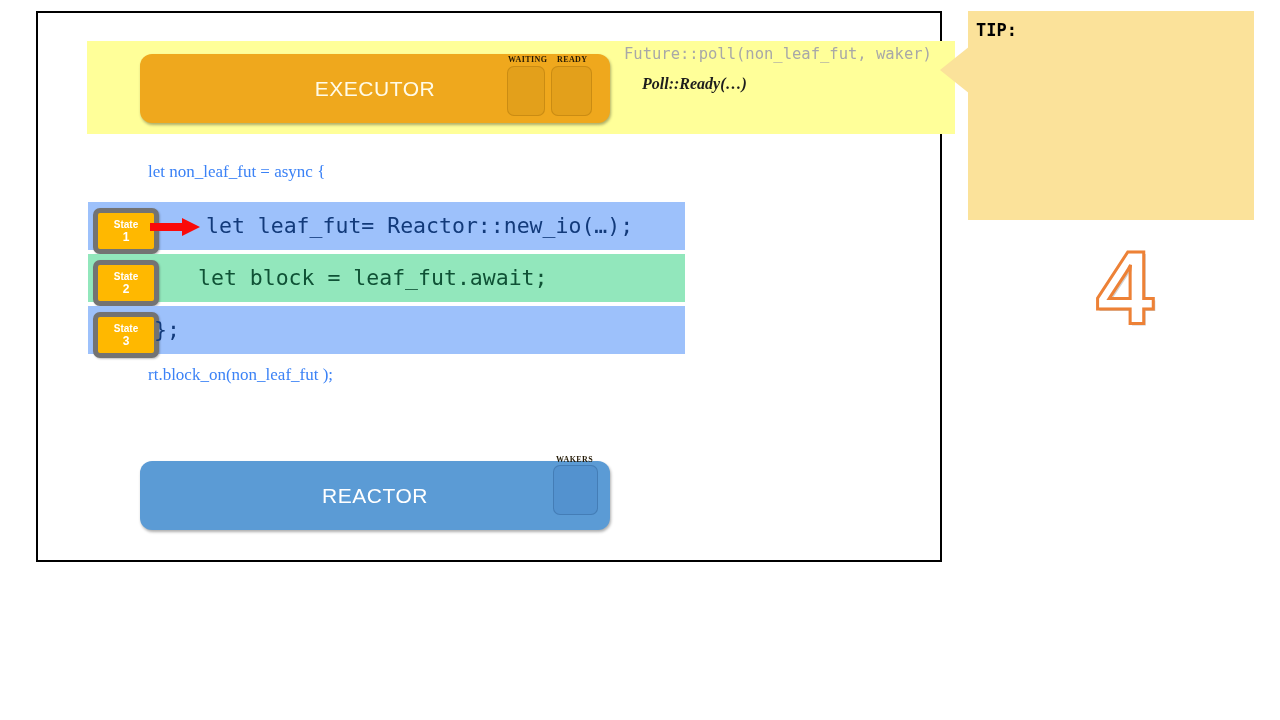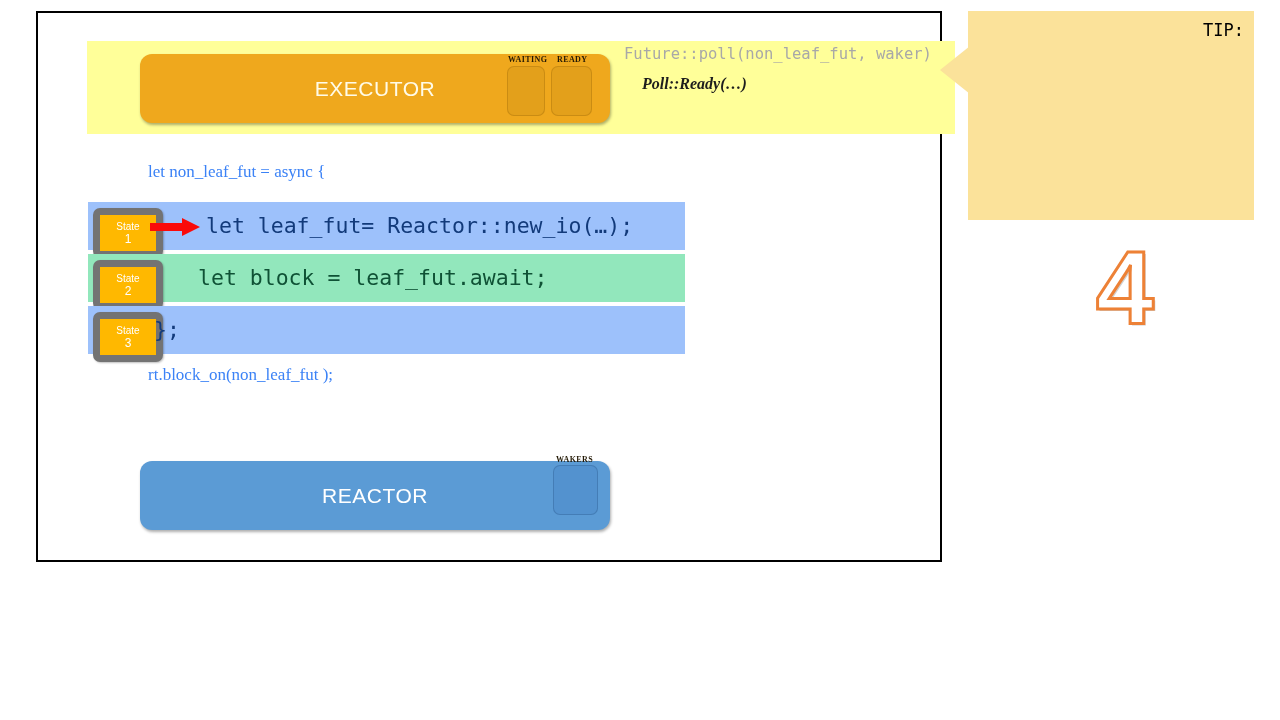--- a/index.html
+++ b/index.html
@@ -159,27 +159,28 @@
   .band-3 .band-code { left: 58px; }
 
   
   .state-badge {
     position: absolute;
     left: 5px;
     top: 6px;
     width: 56px;
     height: 36px;
     background: #ffb800;
-    border: 7px solid #737373;
+    border: 5px solid #737373;
     border-radius: 7px;
     display: flex;
     flex-direction: column;
     align-items: center;
     justify-content: center;
     box-shadow: 1px 1px 2px rgba(0,0,0,0.25);
+    font-weight: bold;
   }
   .state-badge .st-word {
     font-family: "Liberation Sans", sans-serif;
     font-size: 10px;
     color: #ffffff;
     line-height: 12px;
   }
   .state-badge .st-num {
     font-family: "Liberation Sans", sans-serif;
     font-size: 12px;
@@ -238,23 +239,23 @@
     top: 11px;
     width: 286px;
     height: 209px;
     background: #fbe29a;
     box-sizing: border-box;
     padding: 8px 10px 0 8px;
   }
   .tip-title {
     font-family: "DejaVu Sans Mono", monospace;
     font-size: 17px;
-    font-weight: normal;
+    font-weight: bold;
     color: #000000;
-    text-align: right;
+    text-align: left;
     line-height: 22px;
   }
   .tip-body {
     font-family: "DejaVu Sans Mono", monospace;
     font-size: 15.5px;
     color: #111111;
     line-height: 22.6px;
     margin-top: 1px;
     white-space: pre-line;
   }

